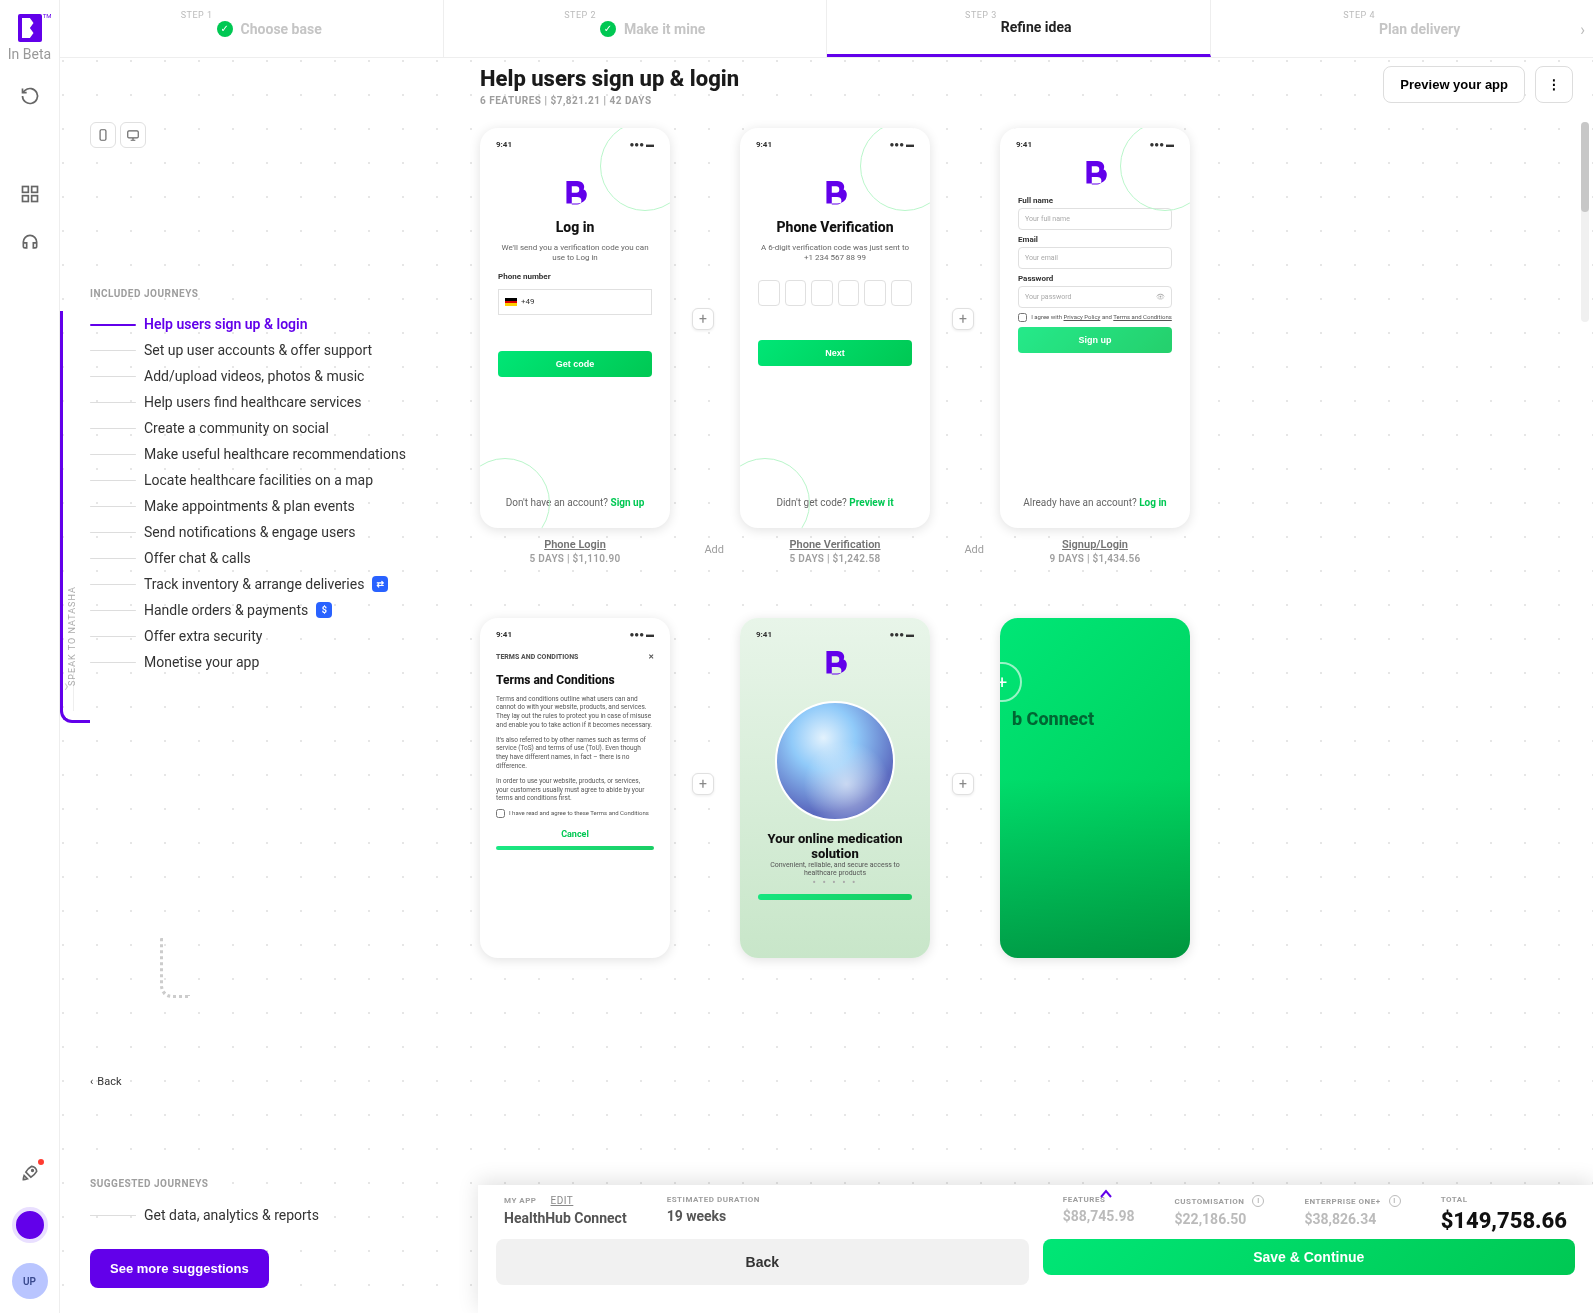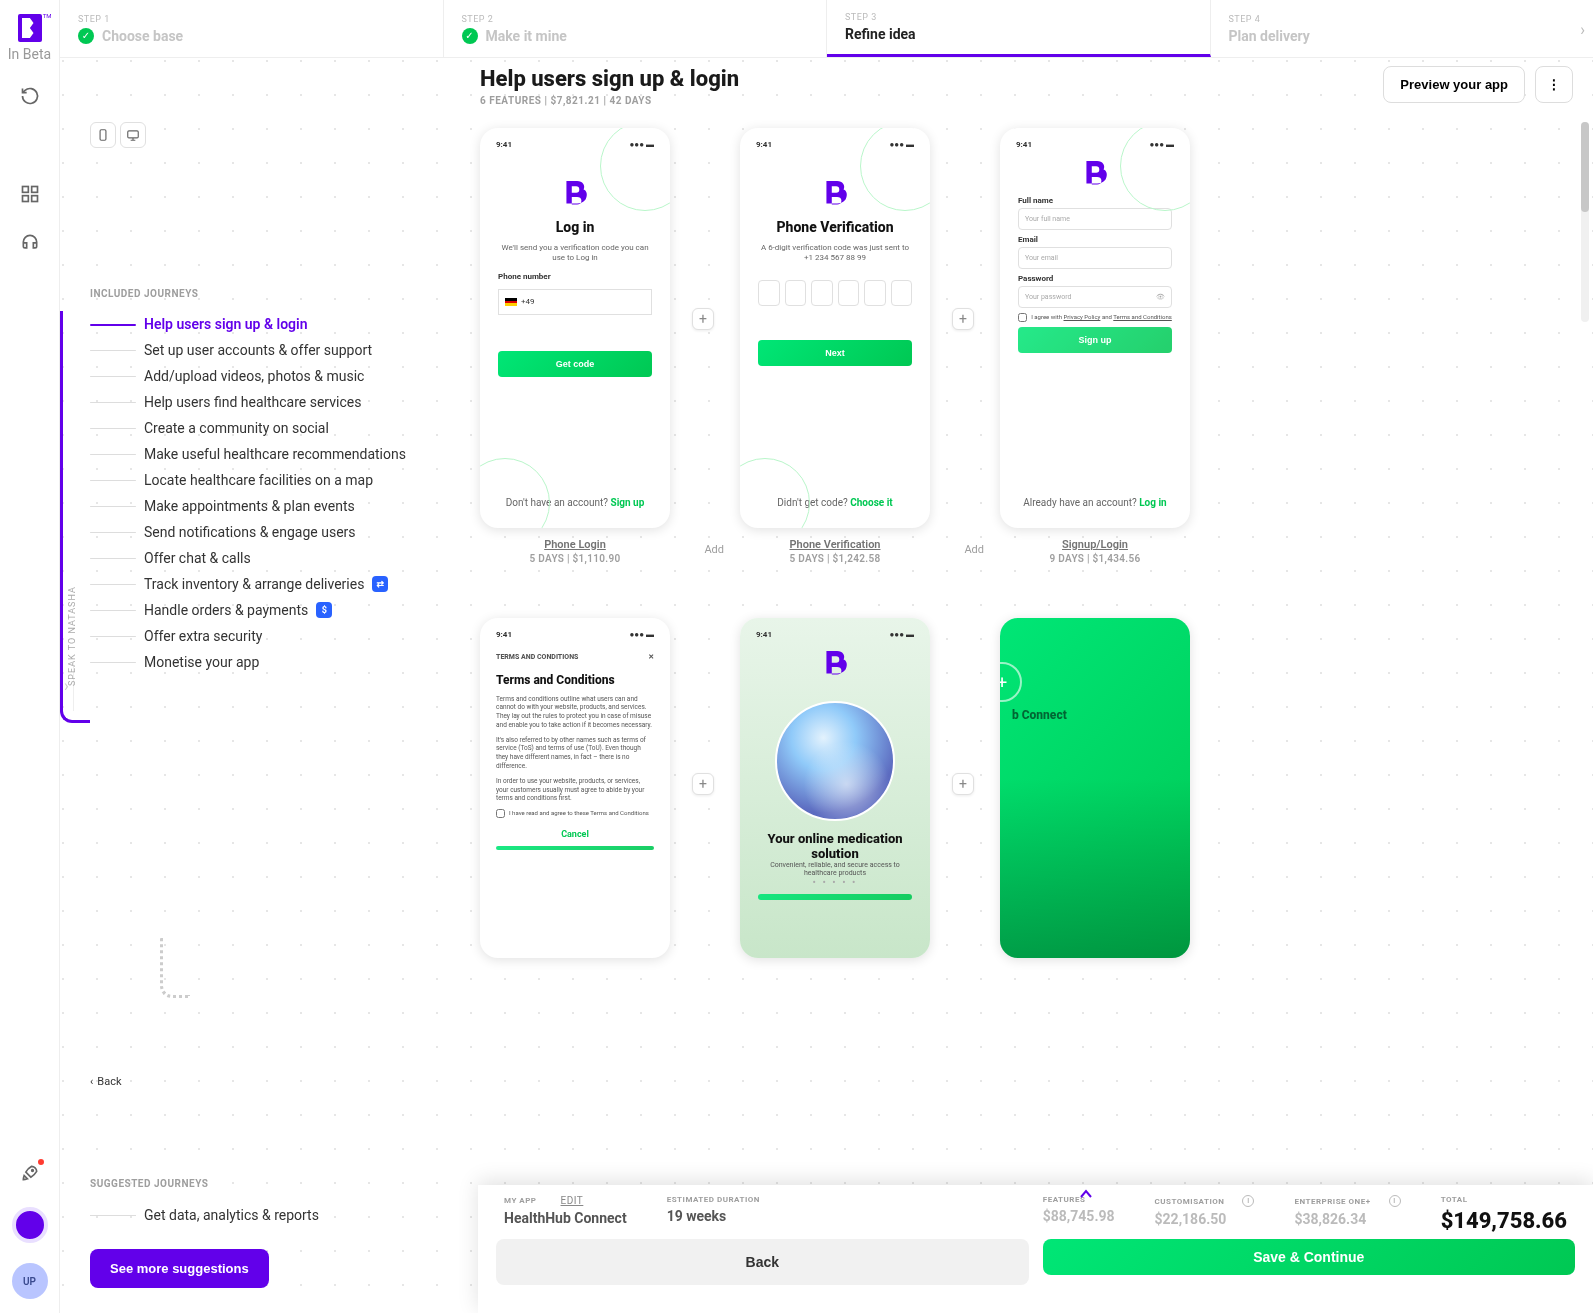--- a/index.html
+++ b/index.html
@@ -18,21 +18,21 @@
 .rail-rocket { position: relative; }
 .rail-rocket .not-dot { position: absolute; top: -2px; right: -2px; width: 10px; height: 10px; background: #ff3b30; border-radius: 50%; border: 2px solid #fff; }
 .rail-avatar { width: 36px; height: 36px; background: #6200ea; border-radius: 50%; border: 4px solid #e9dfff; }
 .rail-up { width: 36px; height: 36px; background: #b9c5ff; border-radius: 50%; display: flex; align-items: center; justify-content: center; font-size: 10px; color: #3a4a8f; font-weight: 600; }
 
 
 .main { flex: 1; display: flex; flex-direction: column; position: relative; }
 
 
 .stepper { display: flex; height: 58px; border-bottom: 1px solid #eee; background: #fff; position: relative; }
-.step { flex: 1; border-right: 1px solid #eee; padding: 10px 18px; display: flex; flex-direction: column; justify-content: center; gap: 4px; position: relative; }
+.step { flex: 1; border-right: 1px solid #eee; padding: 10px 18px; display: flex; flex-direction: row; justify-content: center; gap: 4px; position: relative; }
 .step:last-child { border-right: none; }
 .step-num { font-size: 9px; letter-spacing: 0.5px; color: #bbb; text-transform: uppercase; }
 .step-row { display: flex; align-items: center; gap: 8px; }
 .step-check { width: 16px; height: 16px; background: #00c853; border-radius: 50%; display: inline-flex; align-items: center; justify-content: center; color: #fff; font-size: 10px; }
 .step-label { font-size: 14px; font-weight: 700; color: #c5c5c5; }
 .step.done .step-label { color: #c5c5c5; }
 .step.active { border-bottom: 3px solid #6200ea; }
 .step.active .step-label { color: #222; }
 .step-next { position: absolute; right: 8px; top: 50%; transform: translateY(-50%); color: #bbb; cursor: pointer; }
 
@@ -119,28 +119,28 @@
 .splash-img { width: 120px; height: 120px; border-radius: 50%; background: radial-gradient(circle at 40% 30%, #e3f2fd 0%, #90caf9 30%, #5c6bc0 70%); margin: 20px auto 10px; border: 2px solid #fff; position: relative; overflow: hidden; }
 .splash-img::after { content:""; position: absolute; inset: 0; background: radial-gradient(circle at 60% 70%, rgba(255,255,255,.6), transparent 40%); }
 .splash-t { font-size: 13px; font-weight: 800; color: #111; text-align: center; padding: 0 10px; }
 .splash-s { font-size: 7px; color: #555; text-align: center; padding: 0 12px; }
 .splash-dots { text-align: center; color: #aaa; font-size: 10px; letter-spacing: 2px; }
 
 
 .phone-green { padding: 0; background: linear-gradient(135deg,#00e676,#00c853); color: #fff; display: flex; flex-direction: column; }
 .green-body { position: relative; flex: 1; }
 .green-circle { position: absolute; top: 44px; left: -18px; width: 40px; height: 40px; border: 2px solid rgba(255,255,255,0.6); border-radius: 50%; display: flex; align-items: center; justify-content: center; color: #fff; font-size: 18px; }
-.green-title { font-size: 12px; font-weight: 800; text-align: left; padding: 90px 0 0 12px; color: #063; }
+.green-title { font-size: 18px; font-weight: 800; text-align: left; padding: 90px 0 0 12px; color: #063; }
 .green-bg { position: absolute; bottom: 0; left: 0; right: 0; height: 180px; background: linear-gradient(180deg, rgba(0,0,0,0), rgba(0,0,0,0.25)); }
 
 
 .costbar { height: 128px; background: #fff; box-shadow: 0 -4px 20px rgba(0,0,0,0.12); display: flex; flex-direction: column; z-index: 40; position: absolute; left: 418px; right: 0; bottom: 0; }
 .cost-top { display: flex; padding: 10px 26px 6px; align-items: flex-start; gap: 40px; }
 .cost-group { display: flex; flex-direction: column; gap: 4px; }
-.cost-label { font-size: 8px; color: #9e9e9e; font-weight: 700; letter-spacing: 0.5px; text-transform: uppercase; display: flex; align-items: center; gap: 18px; }
+.cost-label { font-size: 8px; color: #9e9e9e; font-weight: 700; letter-spacing: 0.5px; text-transform: uppercase; display: flex; align-items: center; gap: 8px; }
 .cost-value { font-size: 14px; font-weight: 700; color: #555; }
 .cost-edit { font-size: 10px; color: #888; text-decoration: underline; cursor: pointer; margin-left: 6px; font-weight: 400; }
 .cost-faded .cost-value { color: #bbb; }
 .cost-spacer { flex: 1; }
 .cost-total .cost-value { font-size: 22px; font-weight: 800; color: #111; }
 .cost-buttons { display: flex; gap: 14px; padding: 0 18px 12px; }
 .btn-back { flex: 1; background: #f1f1f1; border: none; border-radius: 8px; height: 46px; font-size: 14px; font-weight: 700; cursor: pointer; color: #333; }
 .btn-save { flex: 1; background: linear-gradient(135deg,#00e676,#00c853); border: none; border-radius: 8px; height: 36px; font-size: 14px; font-weight: 700; cursor: pointer; color: #fff; }
 .info-i { width: 12px; height: 12px; border: 1px solid #bbb; border-radius: 50%; display: inline-flex; align-items: center; justify-content: center; font-size: 7px; color: #bbb; }
 .features-caret { position: absolute; top: -8px; left: 50%; width: 14px; height: 14px; }
@@ -353,21 +353,21 @@
               <div class="otp-row">
                   <div class="otp-box"></div>
                   <div class="otp-box"></div>
                   <div class="otp-box"></div>
                   <div class="otp-box"></div>
                   <div class="otp-box"></div>
                   <div class="otp-box"></div>
                 </div>
               <div style="height:10px"></div>
               <button class="ph-btn-green">Next</button>
-              <div class="ph-link-row"><span>Didn't get code?</span> <span class="green">Choose it</span></div>
+              <div class="ph-link-row"><span>Didn't get code?</span> <span class="green">Preview it</span></div>
             </div>
           </div>
           <div class="screen-caption">
             <div class="screen-name">Phone Verification</div>
             <div class="screen-meta">5 DAYS | $1,242.58</div>
           </div>
           <div class="add-btn">+</div>
           <div class="add-label">Add</div>
         </div>
 

